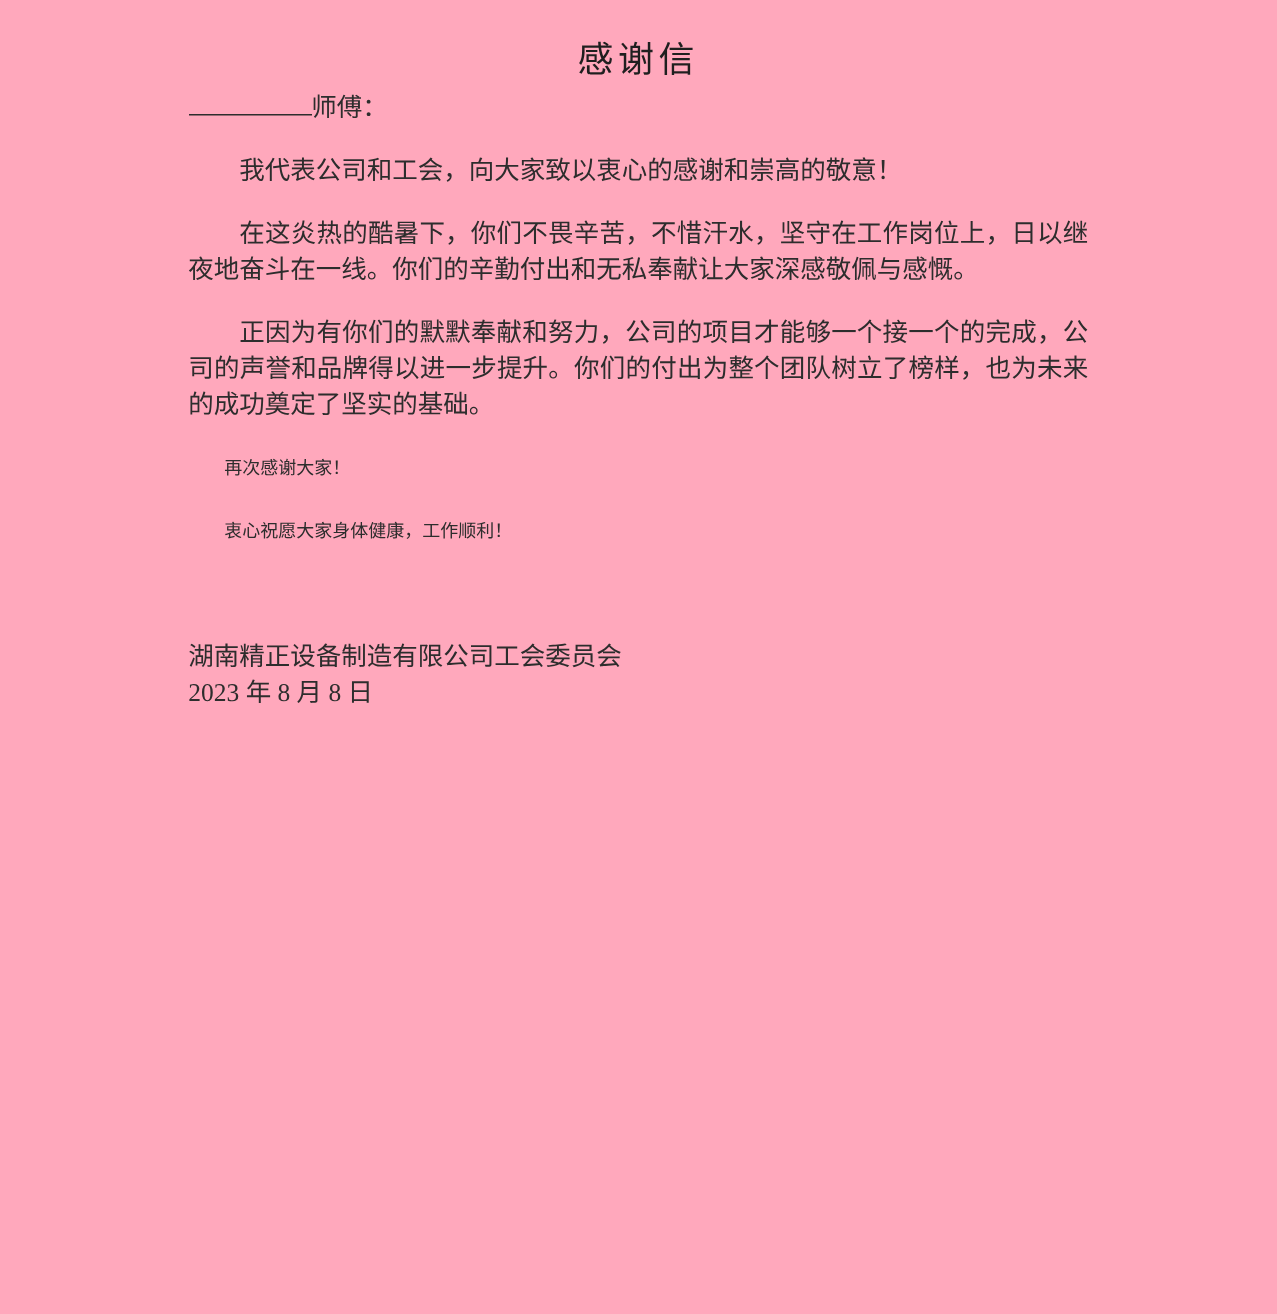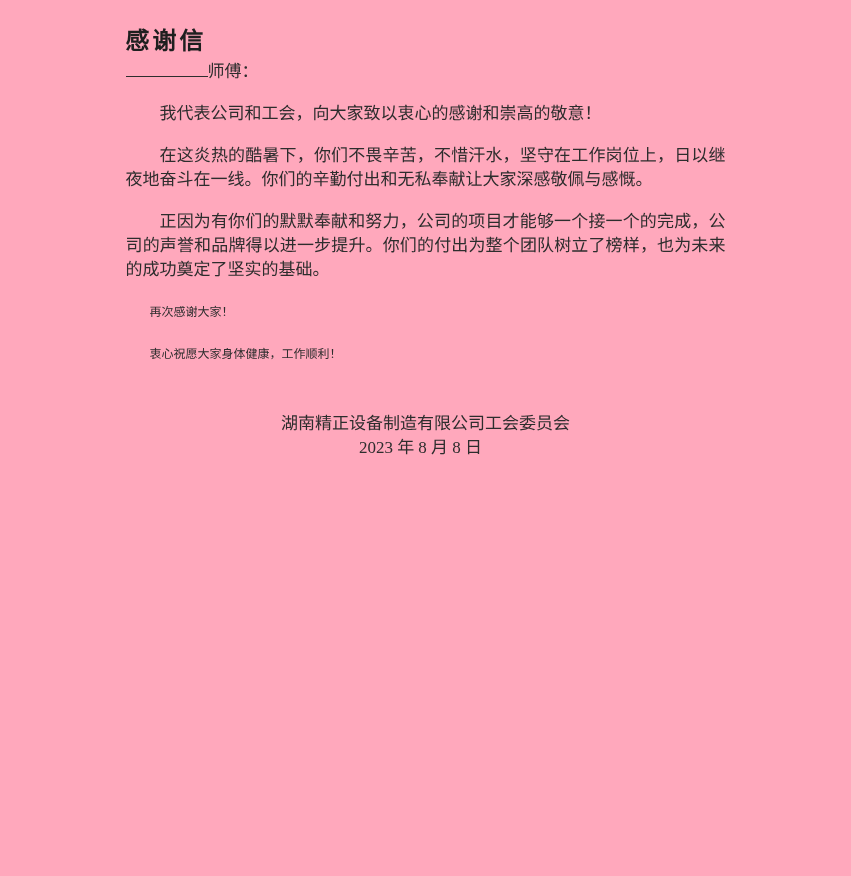--- a/index.html
+++ b/index.html
@@ -15,21 +15,22 @@
     overflow: hidden;
   }
   .letter {
     width: 600px;
     margin: 0 auto;
     padding-top: 25px;
   }
   .title {
     font-size: 24px;
     line-height: 32px;
-    font-weight: bold;
+    font-weight: normal;
+    text-align: center;
     letter-spacing: 3px;
     color: #1f1f1f;
   }
   .salutation {
     margin-top: 2px;
     font-size: 17px;
     line-height: 24px;
   }
   .blank-underline {
     display: inline-block;
@@ -46,29 +47,29 @@
     text-indent: 2em;
     word-break: break-all;
   }
   .closing-line {
     margin: 18px 0 0 0;
     font-size: 12px;
     line-height: 24px;
     text-indent: 2em;
   }
   .signature {
-    margin-top: 46px;
+    margin-top: 60px;
     font-size: 17px;
     line-height: 24px;
-    text-align: center;
+    text-align: left;
   }
   .date {
     font-size: 17px;
     line-height: 24px;
-    text-align: center;
+    text-align: left;
     padding-right: 10px;
   }
 </style>
 </head>
 <body>
 
 <div class="letter">
 
   <div class="title">感谢信</div>
 

